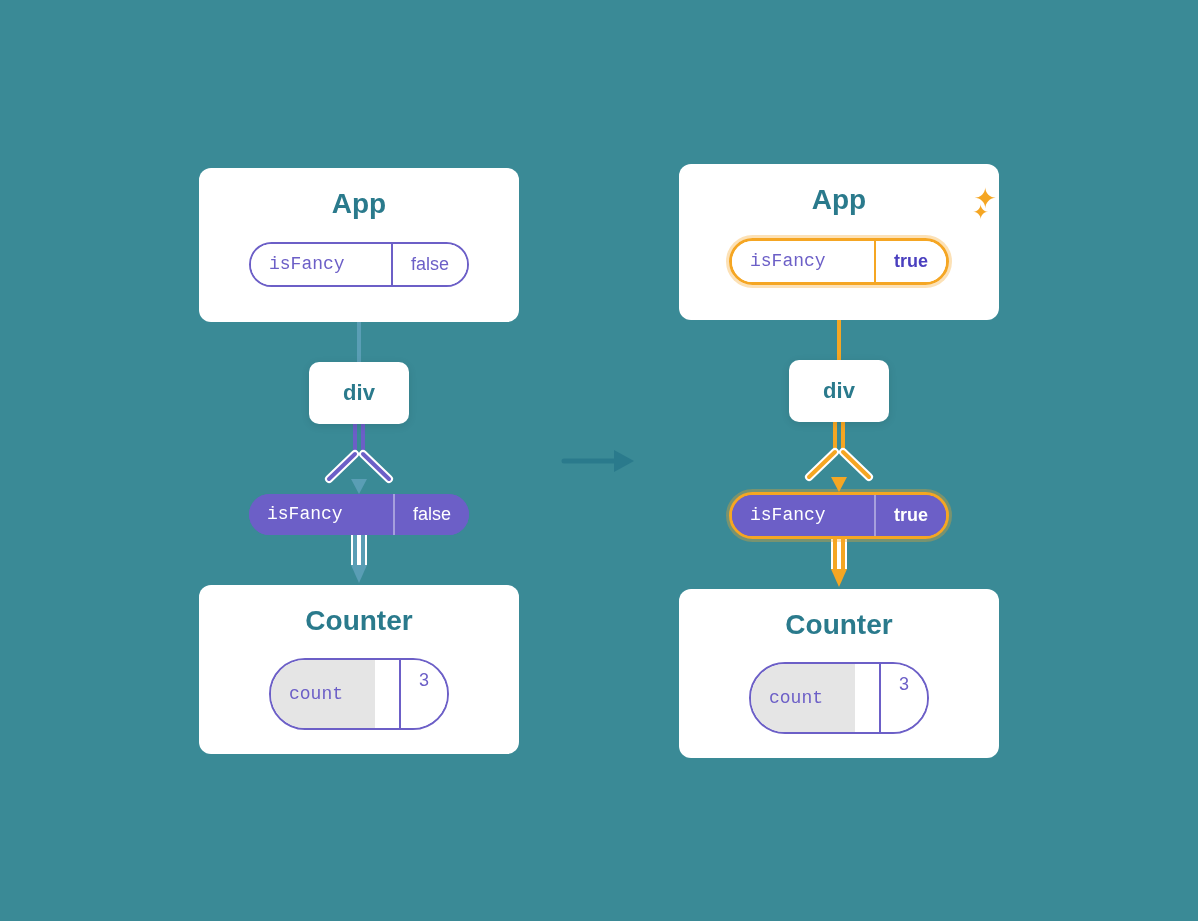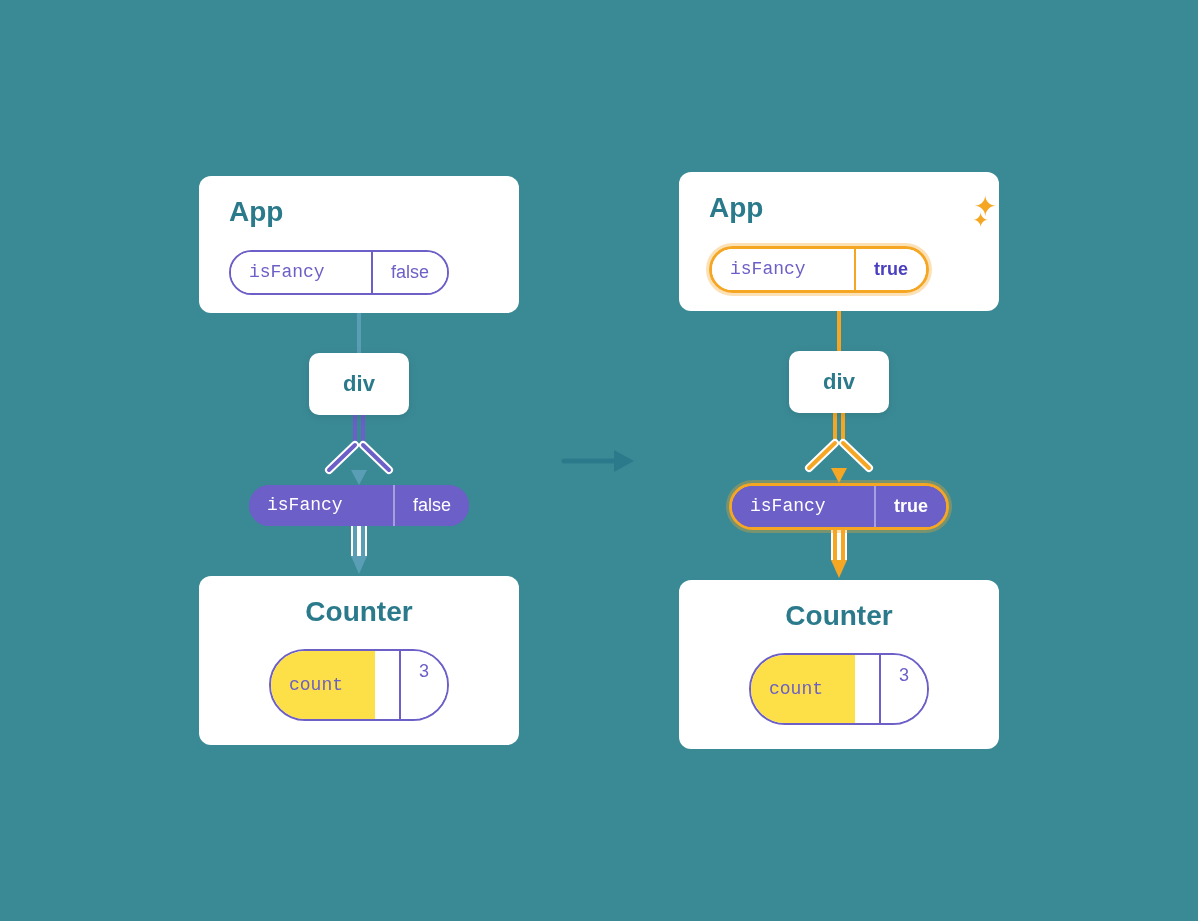--- a/index.html
+++ b/index.html
@@ -31,24 +31,25 @@
       flex-direction: column;
       align-items: center;
       gap: 0;
       position: relative;
     }
 
     
     .app-box {
       background: white;
       border-radius: 12px;
-      padding: 20px 30px 18px;
+      padding: 20px 30px 35px;
       width: 320px;
       display: flex;
       flex-direction: column;
+      align-items: center;
       gap: 22px;
       position: relative;
       z-index: 2;
     }
 
     .app-title {
       font-size: 28px;
       font-weight: 600;
       color: #2a7a8c;
     }
@@ -204,21 +205,21 @@
     .count-pill {
       display: flex;
       align-items: stretch;
       border-radius: 40px;
       overflow: hidden;
       border: 2.5px solid #6c5fc7;
       width: 180px;
     }
 
     .count-pill .pill-label {
-      background: #fde047;
+      background: #e5e5e5;
       color: #6c5fc7;
       font-size: 18px;
       font-weight: 500;
       padding: 24px 18px;
       flex: 1;
     }
 
     .count-pill .pill-value {
       background: white;
       color: #6c5fc7;

